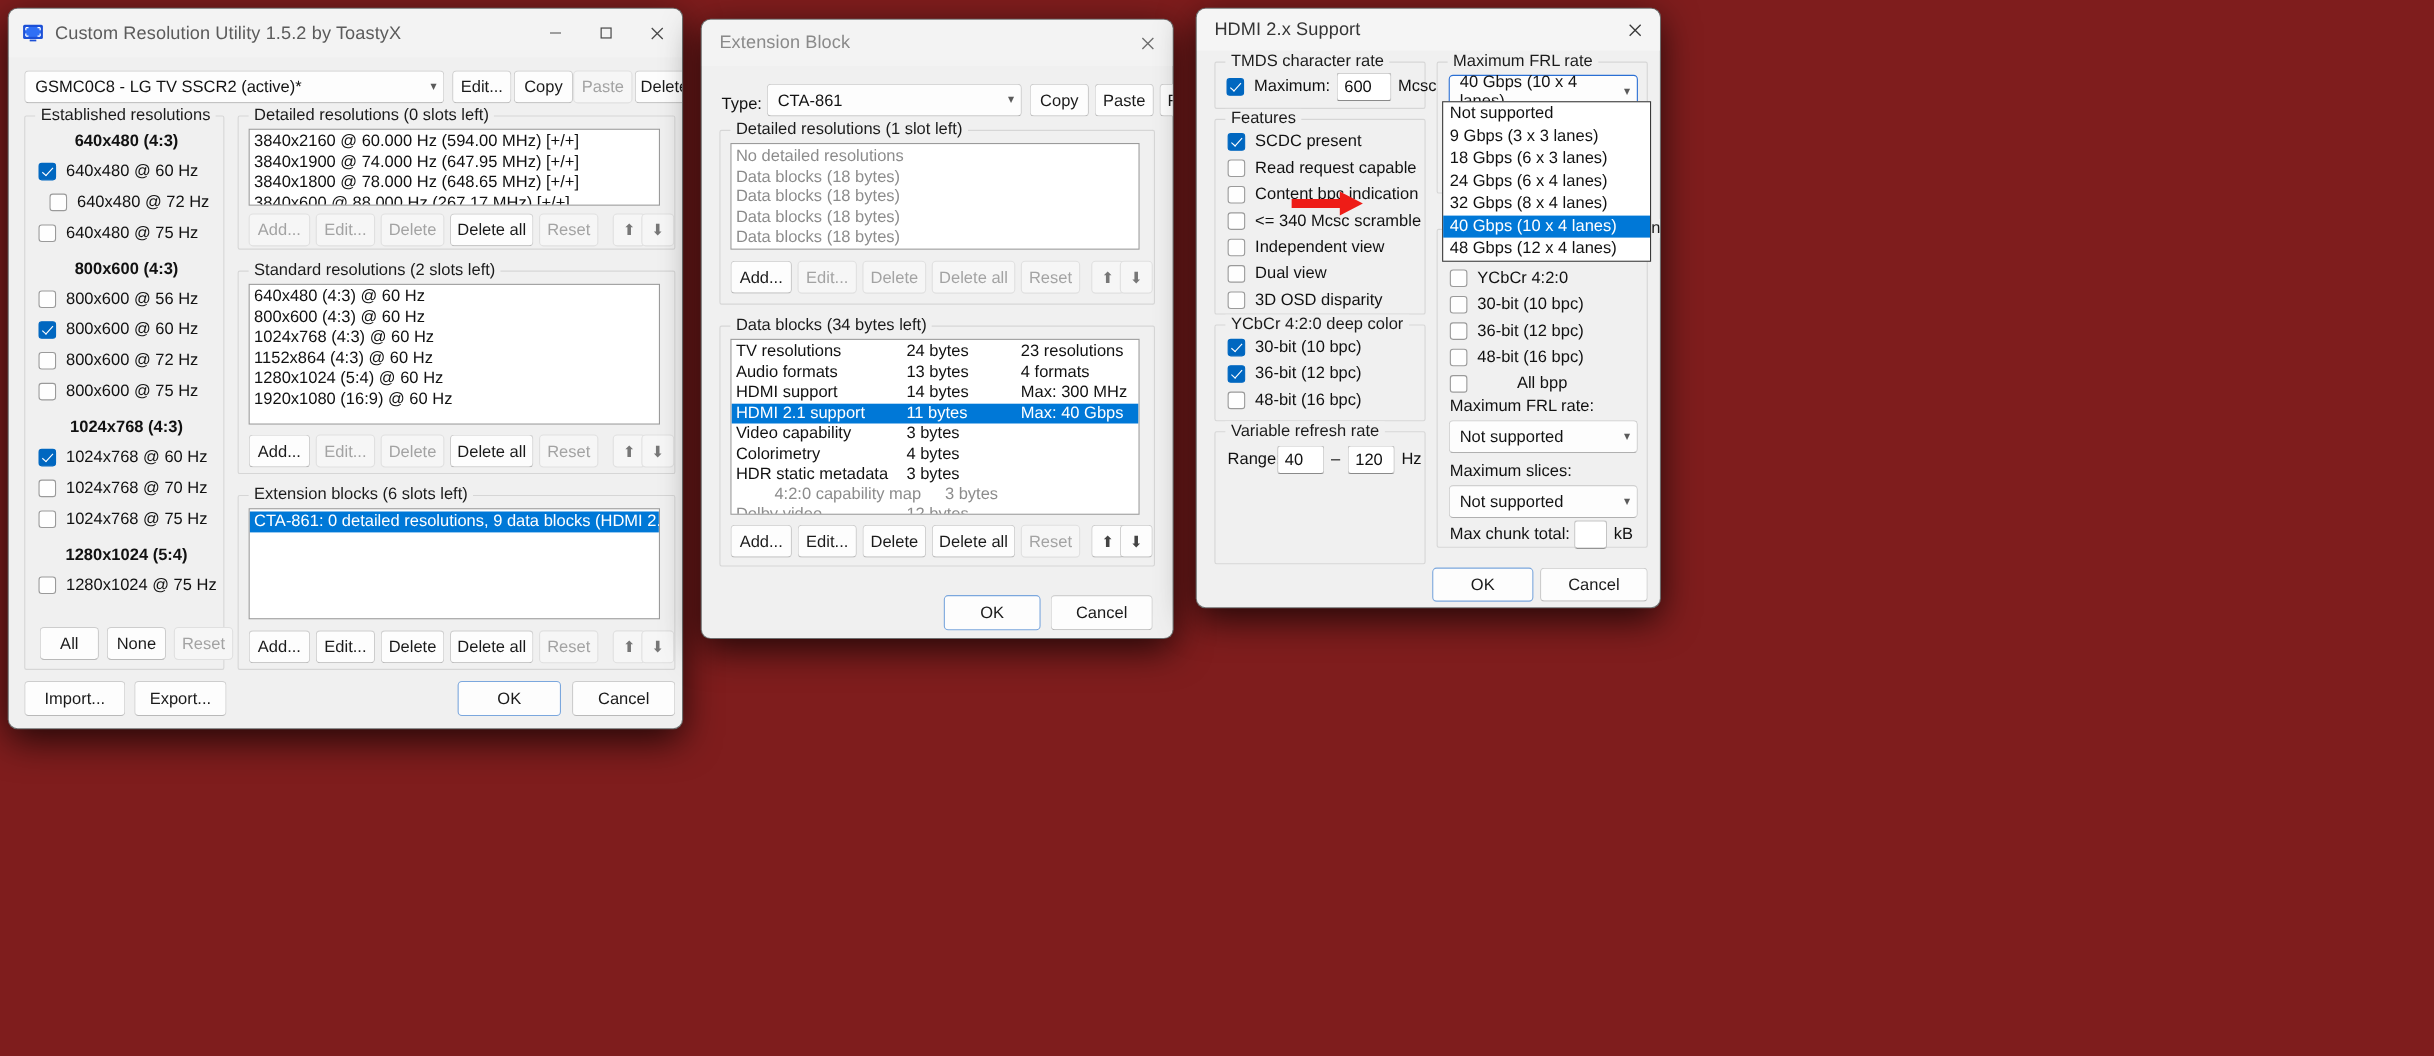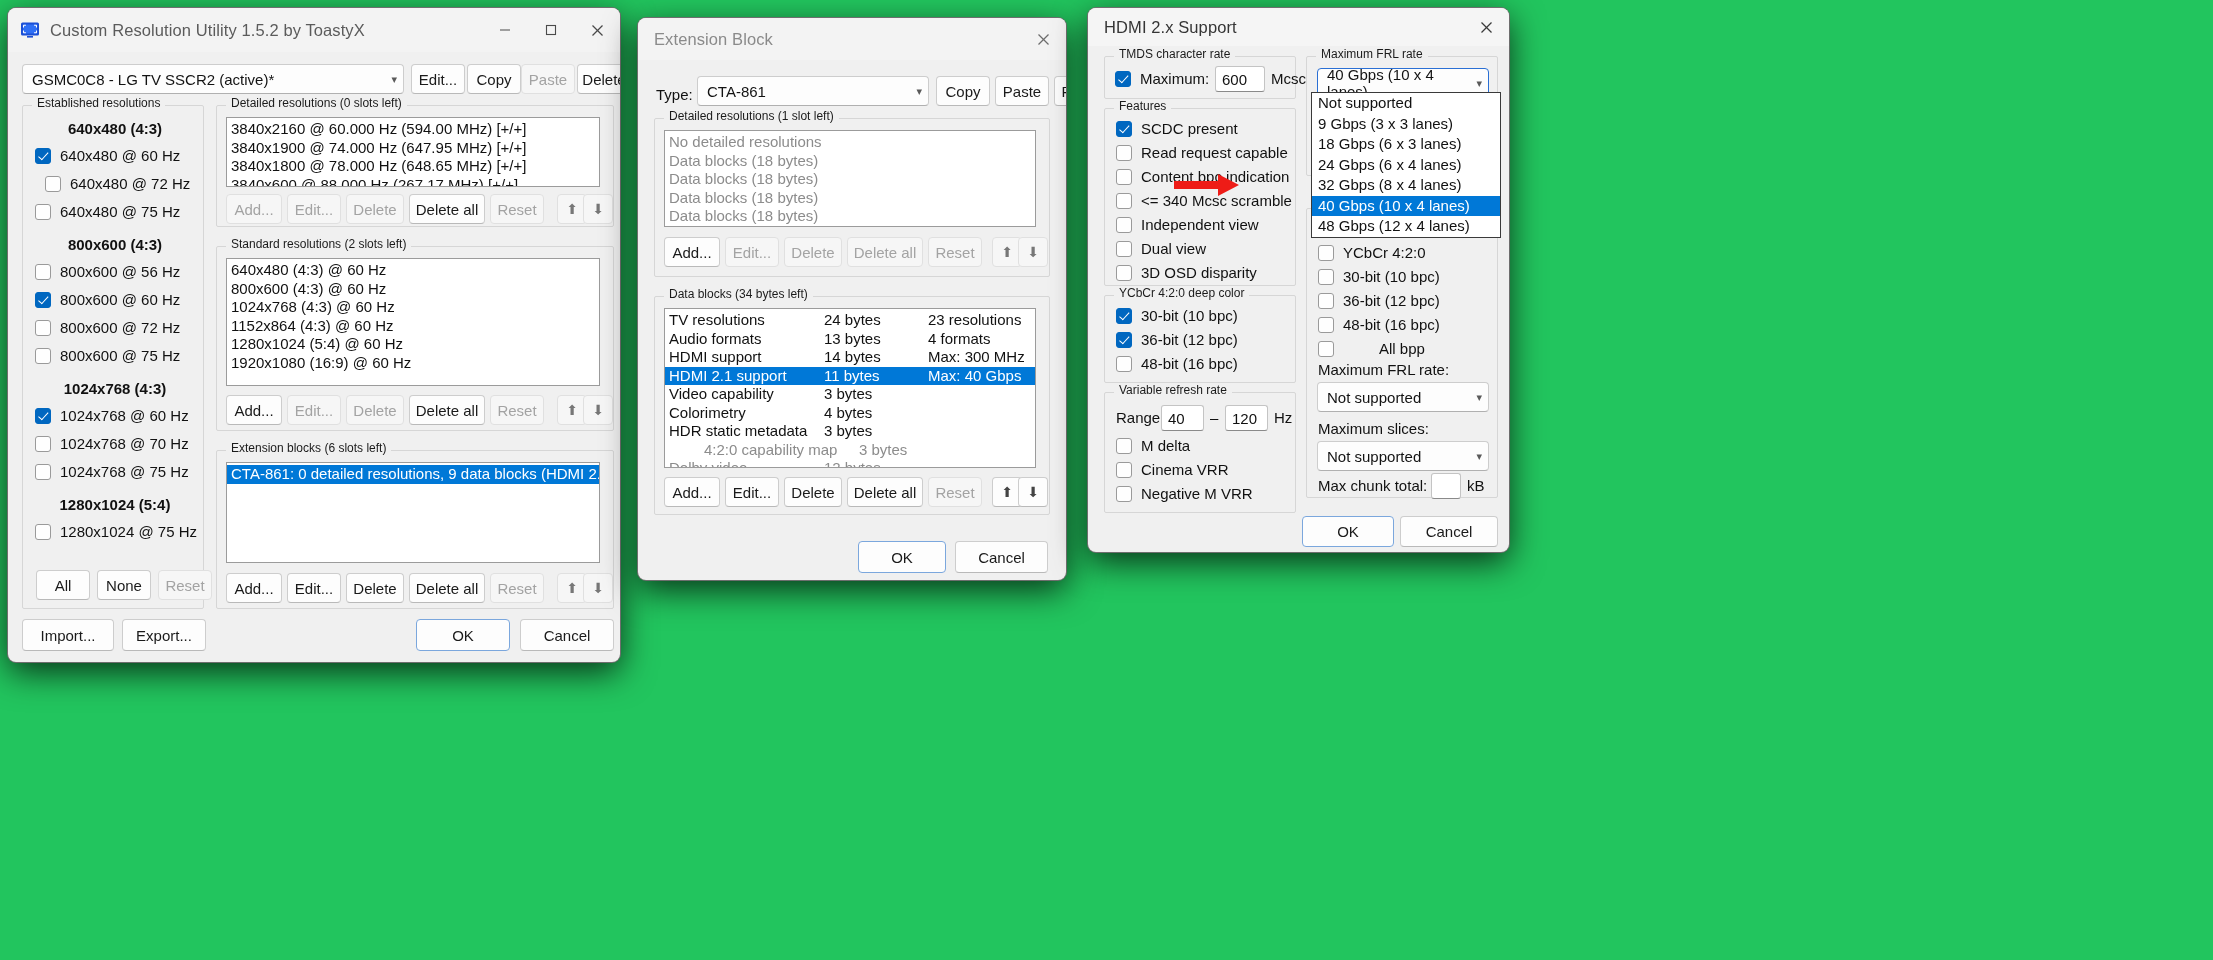--- a/index.html
+++ b/index.html
@@ -3,21 +3,21 @@
 <meta charset="utf-8">
 <style>
   * { box-sizing: border-box; }
   html, body {
     margin: 0; padding: 0;
     width: 2213px; height: 960px;
     background: #000000;
     font-family: "Liberation Sans", sans-serif;
     overflow: hidden;
   }
-  .screen { position: relative; width: 2213px; height: 960px; background: #22c55e; }
+  .screen { position: relative; width: 2213px; height: 960px; background: #7f1d1d; }
 
   
   .win {
     position: absolute;
     background: #f0f0f0;
     border-radius: 8px;
     box-shadow: 0 0 0 1px #6e6e6e, 0 10px 34px rgba(0,0,0,.75);
     overflow: hidden;
   }
   .titlebar {
@@ -89,21 +89,21 @@
   .group {
     position: absolute;
     border: 1px solid #d6d6d6;
     border-radius: 2px;
   }
   .group > .legend {
     position: absolute;
     top: -10px; left: 9px;
     background: #f0f0f0;
     padding: 0 5px;
-    font-size: 12px;
+    font-size: 15px;
     color: #1b1b1b;
     white-space: nowrap;
   }
 
   .listbox {
     position: absolute;
     background: #ffffff;
     border: 1px solid #9b9b9b;
     overflow: hidden;
   }
@@ -512,34 +512,20 @@
       <span class="legend">Variable refresh rate</span>
       <div class="lbl" style="position:absolute; left:11px; top:16px;">Range:</div>
       <div class="txtin" style="position:absolute; left:56px; top:12px; width:43px;">
         <span>40</span>
       </div>
       <div class="lbl" style="position:absolute; left:105px; top:16px;">–</div>
       <div class="txtin" style="position:absolute; left:120px; top:12px; width:43px;">
         <span>120</span>
       </div>
       <div class="lbl" style="position:absolute; left:169px; top:16px;">Hz</div>
-      <div id="vrr-body" style="position:absolute; left:11px; top:44px;">
-          <div class="chk" style="margin-bottom: 7px;">
-            <span class="box"></span>
-            <span>M delta</span>
-          </div>
-          <div class="chk" style="margin-bottom: 7px;">
-            <span class="box"></span>
-            <span>Cinema VRR</span>
-          </div>
-          <div class="chk" style="margin-bottom: 7px;">
-            <span class="box"></span>
-            <span>Negative M VRR</span>
-          </div>
-        </div>
     </div>
 
     <div class="group" style="left:218px; top:48px; width:192px; height:120px;">
       <span class="legend">Maximum FRL rate</span>
       <div class="combo focus" style="position:absolute; left:10px; top:11px; width:172px;">
         <span>40 Gbps (10 x 4 lanes)</span>
         <span class="chev">▾</span>
       </div>
     </div>
 

